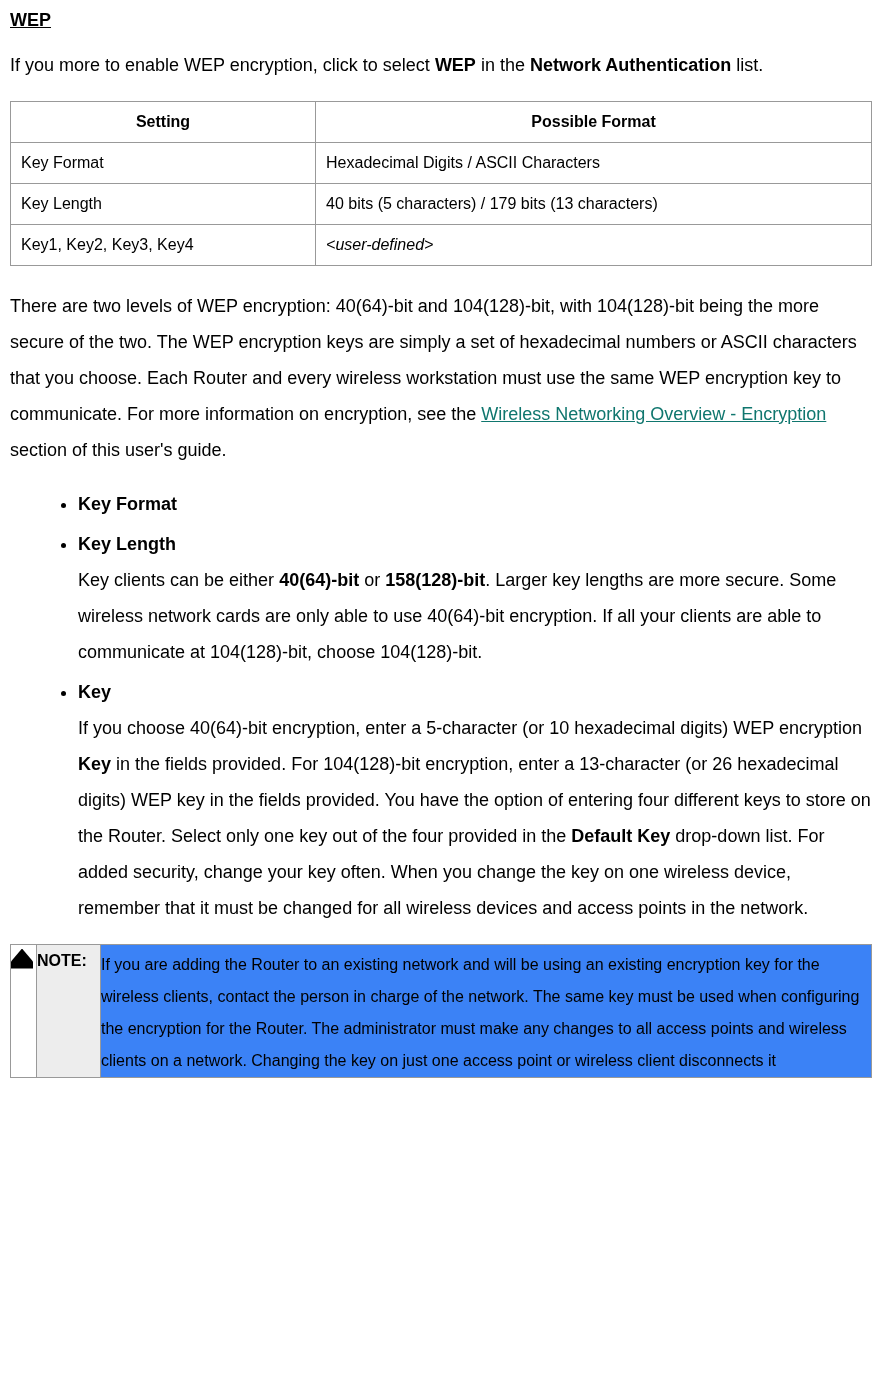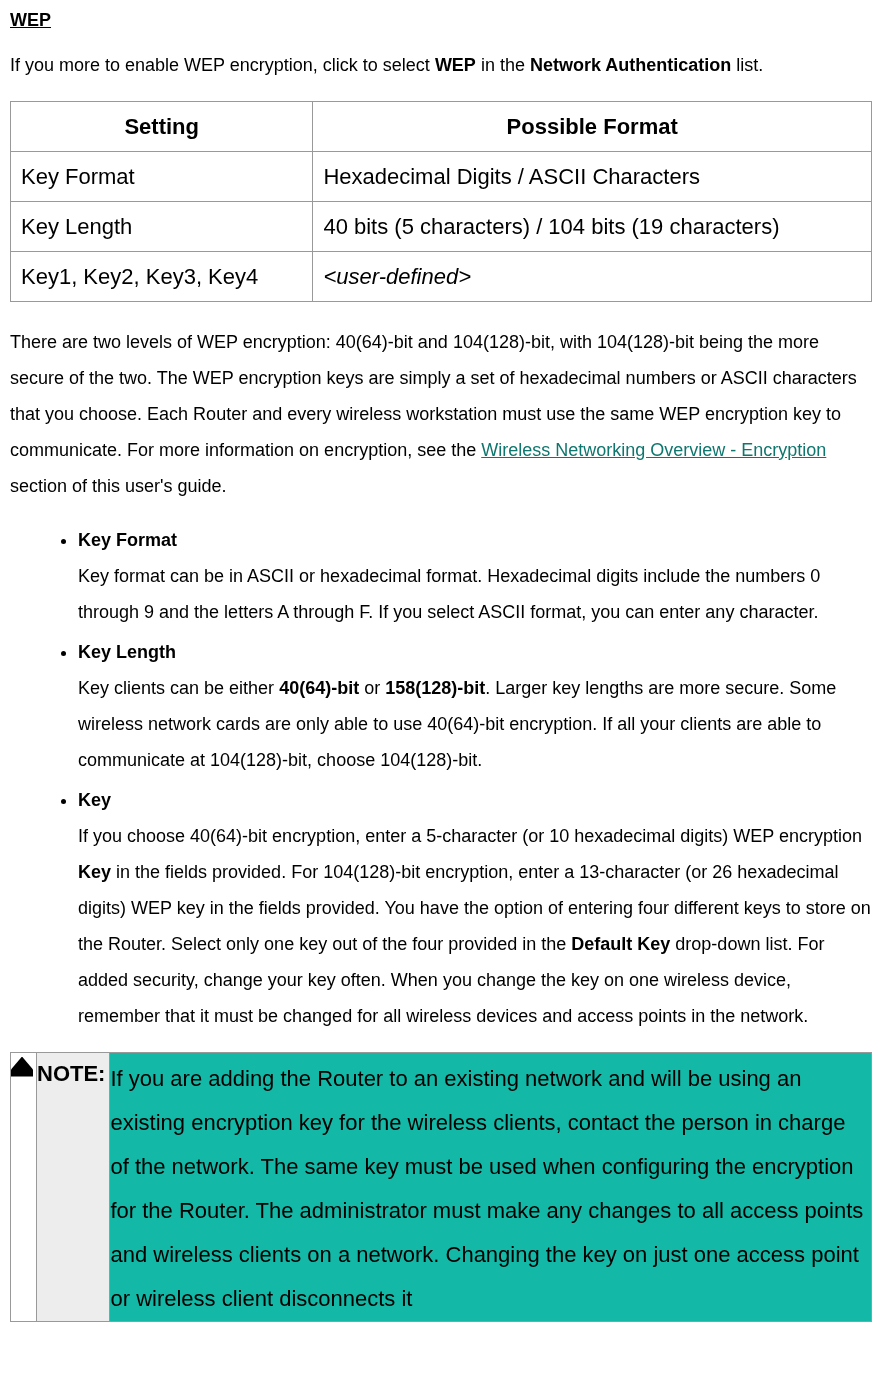--- a/index.html
+++ b/index.html
@@ -24,21 +24,21 @@
     .bold { font-weight: bold; }
     table {
       border-collapse: collapse;
       width: 100%;
       margin-bottom: 22px;
     }
     th, td {
       border: 1px solid #999;
       padding: 8px 10px;
       text-align: left;
-      font-size: 22px;
+      font-size: 16px;
       line-height: 1.5;
     }
     th {
       text-align: center;
       font-weight: bold;
     }
     .italic { font-style: italic; font-family: Arial, Helvetica, sans-serif; }
     a.link {
       color: #0f766e;
       text-decoration: underline;
@@ -76,21 +76,21 @@
       clip-path: polygon(50% 0, 100% 65%, 100% 100%, 0 100%, 0 65%);
     }
     .note-label-cell {
       width: 64px;
       font-weight: bold;
       vertical-align: top;
       padding: 4px 4px 0 0;
       background: #ededed;
     }
     .note-body-cell {
-      background: #14b8a6;
+      background: #3b82f6;
       vertical-align: top;
       padding: 4px 4px 0 0;
       line-height: 2;
     }
   </style>
 </head>
 <body>
 
 <div class="heading">WEP</div>
 
@@ -105,37 +105,36 @@
       <th>Possible Format</th>
     </tr>
   </thead>
   <tbody>
     <tr>
       <td>Key Format</td>
       <td>Hexadecimal Digits / ASCII Characters</td>
     </tr>
     <tr>
       <td>Key Length</td>
-      <td>40 bits (5 characters) / 104 bits (19 characters)</td>
+      <td>40 bits (5 characters) / 179 bits (13 characters)</td>
     </tr>
     <tr>
       <td>Key1, Key2, Key3, Key4</td>
       <td><span class="italic">&lt;user-defined&gt;</span></td>
     </tr>
   </tbody>
 </table>
 
 <p>
   <span>There are two levels of WEP encryption: 40(64)-bit and 104(128)-bit, with 104(128)-bit being the more secure of the two. The WEP encryption keys are simply a set of hexadecimal numbers or ASCII characters that you choose. Each Router and every wireless workstation must use the same WEP encryption key to communicate. For more information on encryption, see the </span><a href="#" class="link">Wireless Networking Overview - Encryption</a><span> section of this user's guide.</span>
 </p>
 
 <ul>
   <li>
     <div class="li-title">Key Format</div>
-    <div class="li-body">Key format can be in ASCII or hexadecimal format. Hexadecimal digits include the numbers 0 through 9 and the letters A through F. If you select ASCII format, you can enter any character.</div>
   </li>
   <li>
     <div class="li-title">Key Length</div>
     <div class="li-body">
       <span>Key clients can be either </span><span class="bold">40(64)-bit</span><span> or </span><span class="bold">158(128)-bit</span><span>. Larger key lengths are more secure. Some wireless network cards are only able to use 40(64)-bit encryption. If all your clients are able to communicate at 104(128)-bit, choose 104(128)-bit.</span>
     </div>
   </li>
   <li>
     <div class="li-title">Key</div>
     <div class="li-body">

